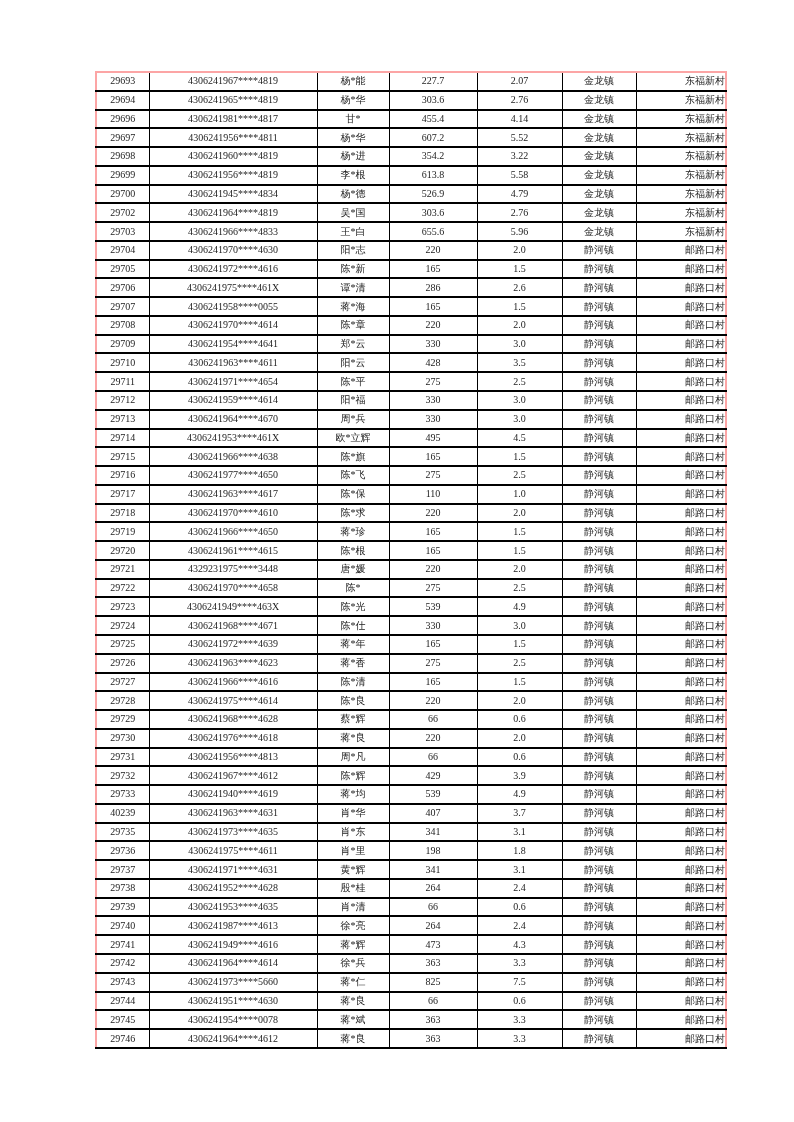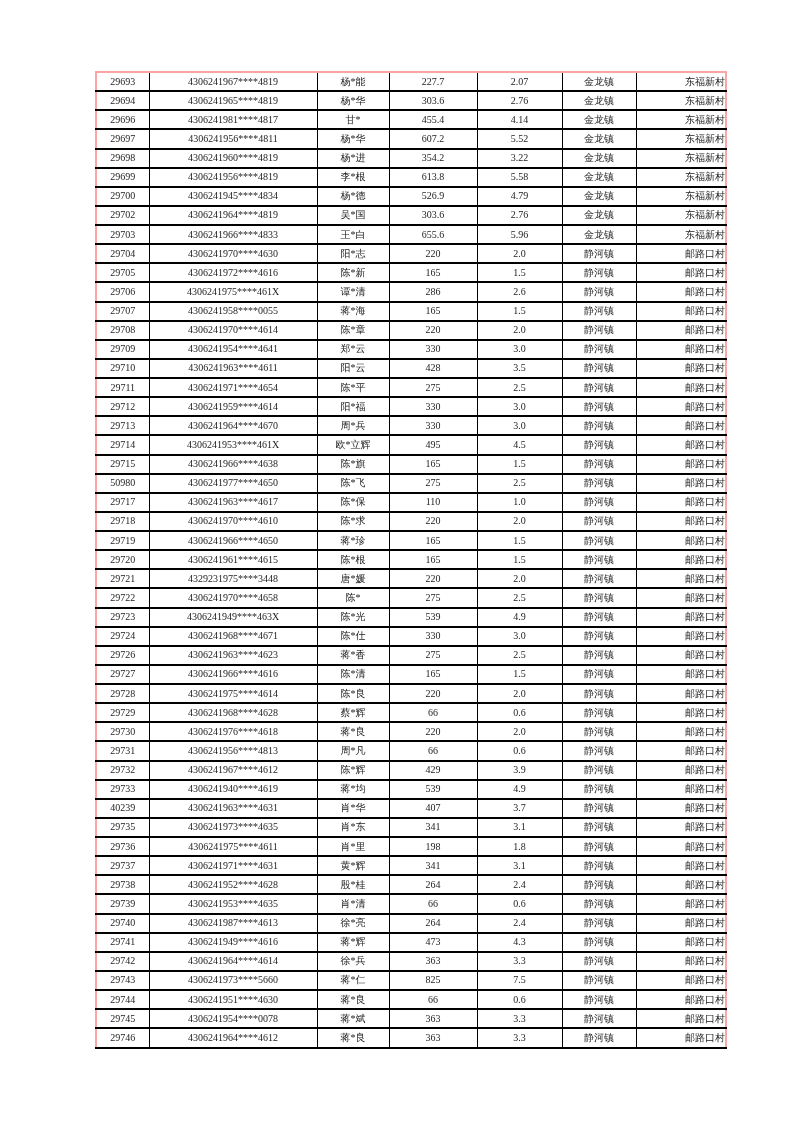--- a/index.html
+++ b/index.html
@@ -254,21 +254,21 @@
         <tr>
           <td>29715</td>
           <td>4306241966****4638</td>
           <td>陈*旗</td>
           <td>165</td>
           <td>1.5</td>
           <td>静河镇</td>
           <td>邮路口村</td>
         </tr>
         <tr>
-          <td>50980</td>
+          <td>29716</td>
           <td>4306241977****4650</td>
           <td>陈*飞</td>
           <td>275</td>
           <td>2.5</td>
           <td>静河镇</td>
           <td>邮路口村</td>
         </tr>
         <tr>
           <td>29717</td>
           <td>4306241963****4617</td>
@@ -335,20 +335,29 @@
         <tr>
           <td>29724</td>
           <td>4306241968****4671</td>
           <td>陈*仕</td>
           <td>330</td>
           <td>3.0</td>
           <td>静河镇</td>
           <td>邮路口村</td>
         </tr>
         <tr>
+          <td>29725</td>
+          <td>4306241972****4639</td>
+          <td>蒋*年</td>
+          <td>165</td>
+          <td>1.5</td>
+          <td>静河镇</td>
+          <td>邮路口村</td>
+        </tr>
+        <tr>
           <td>29726</td>
           <td>4306241963****4623</td>
           <td>蒋*香</td>
           <td>275</td>
           <td>2.5</td>
           <td>静河镇</td>
           <td>邮路口村</td>
         </tr>
         <tr>
           <td>29727</td>

